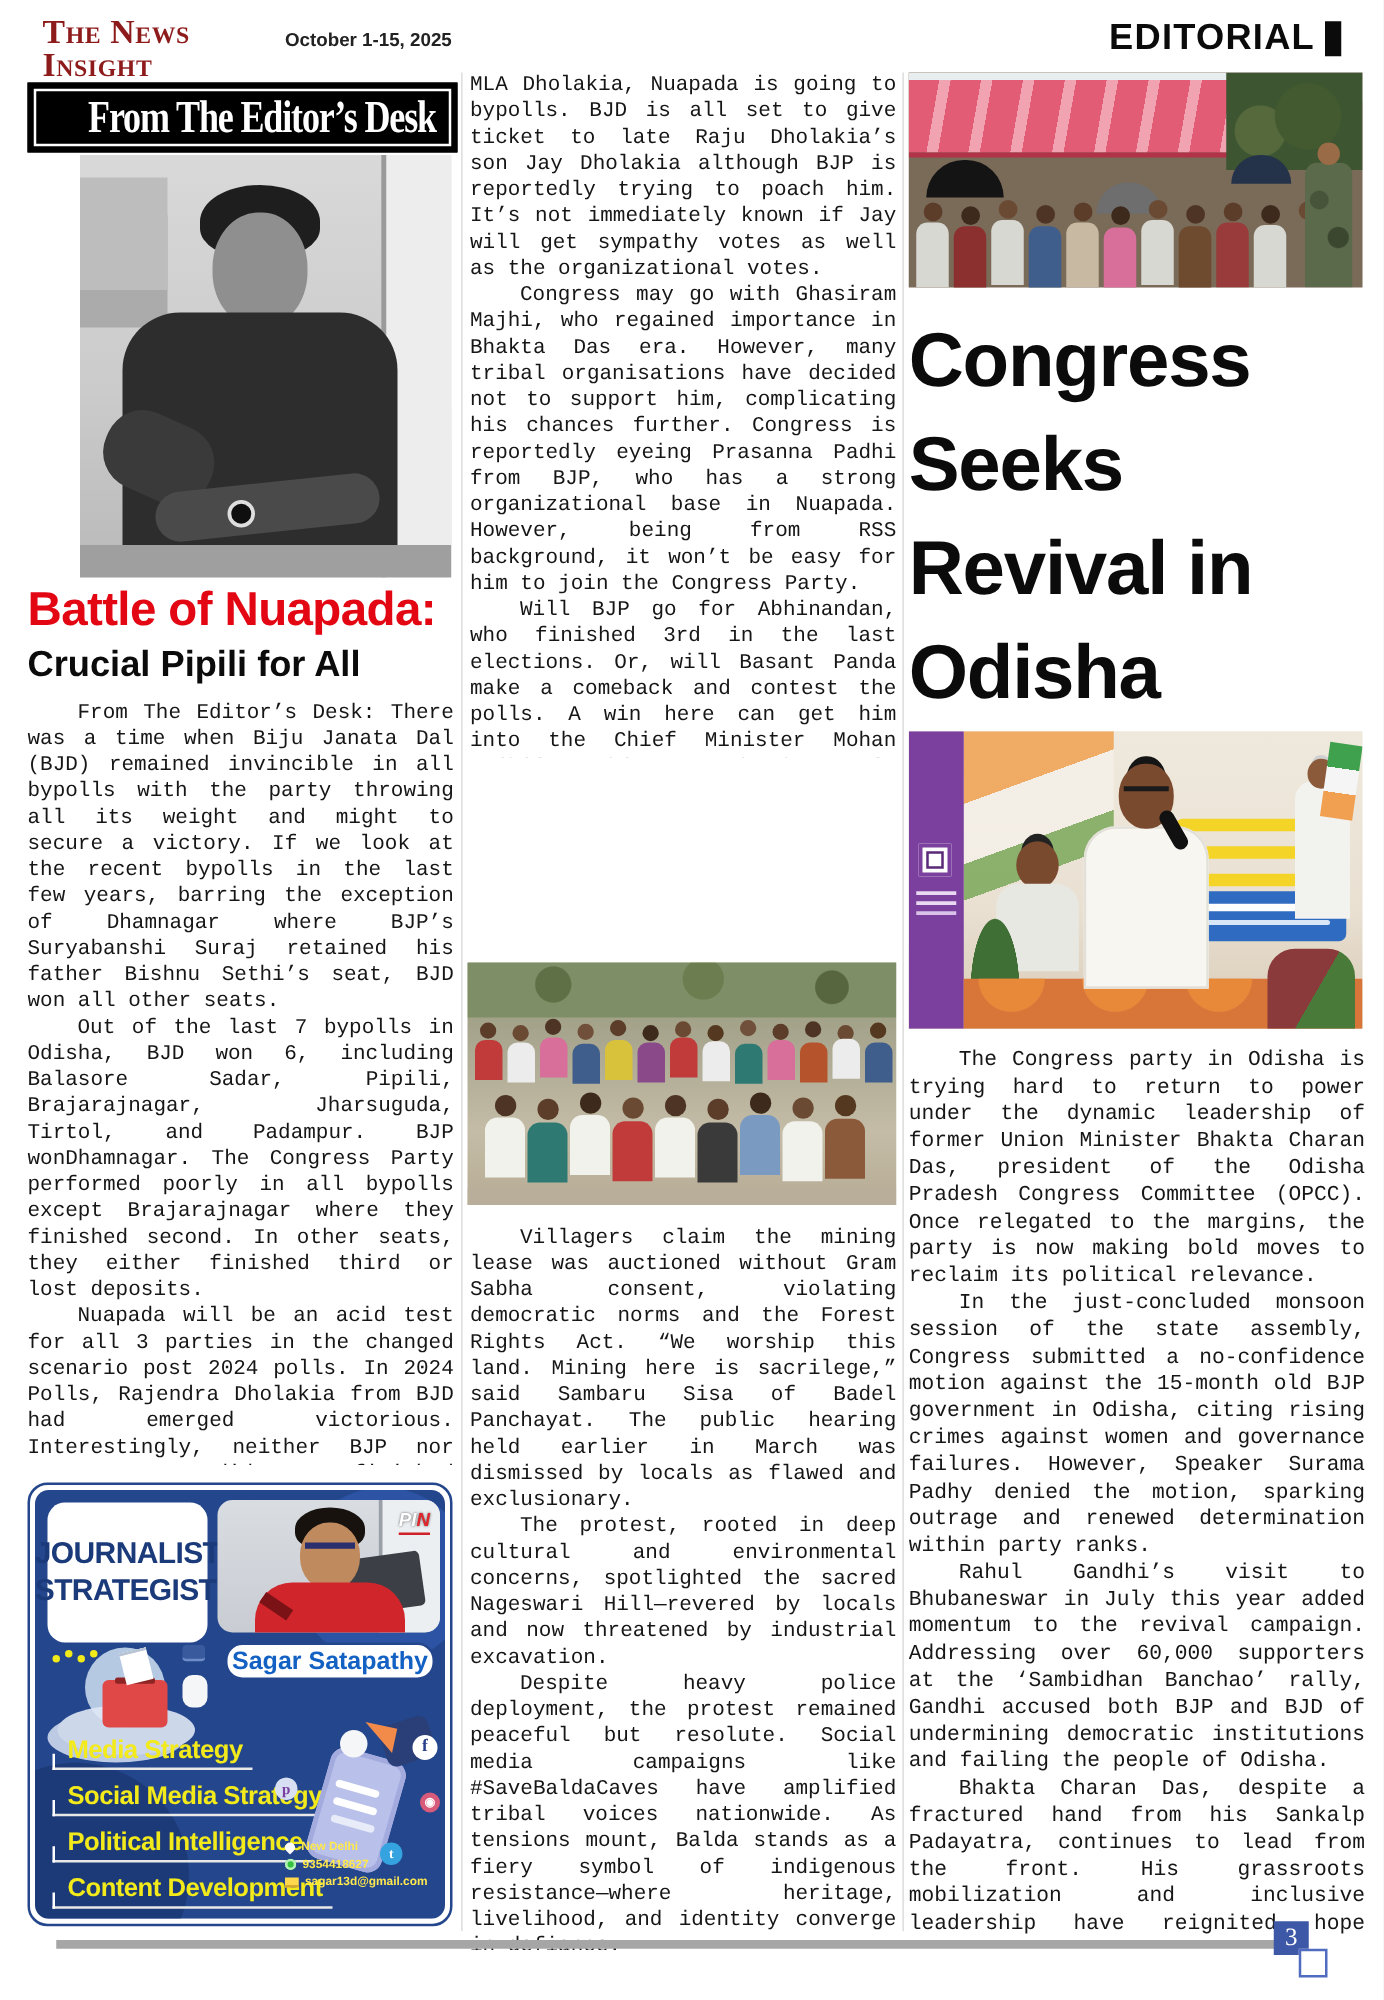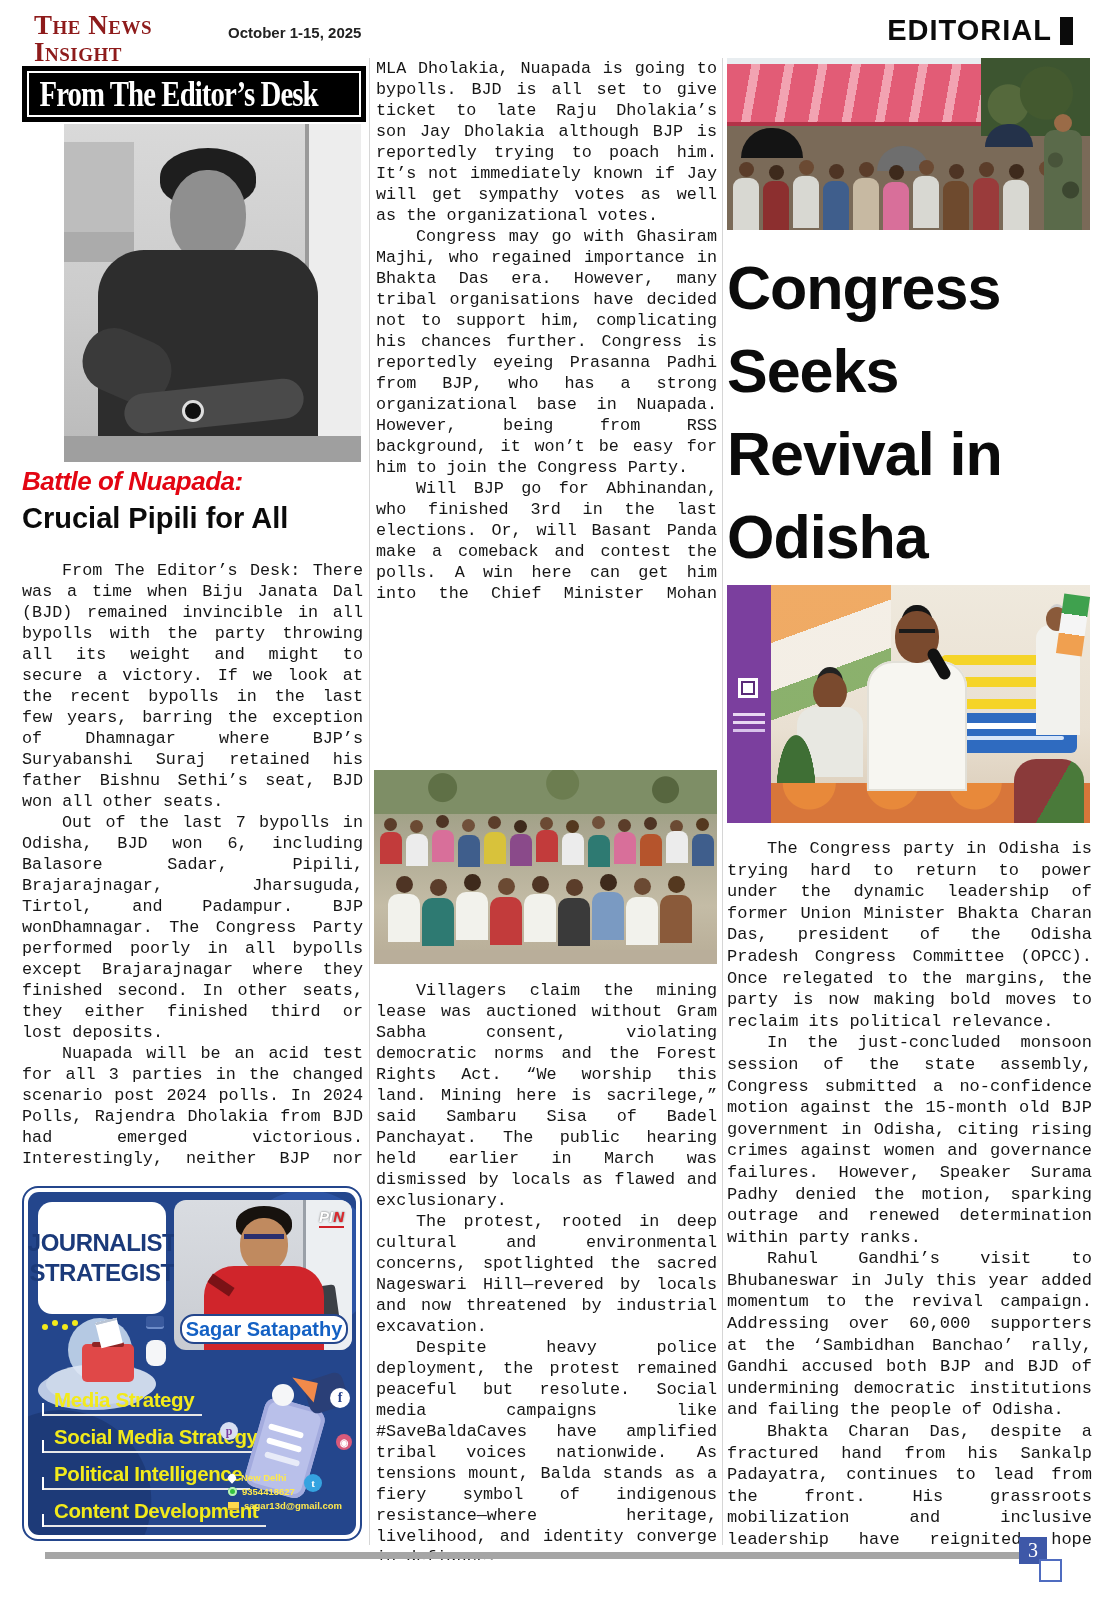--- a/index.html
+++ b/index.html
@@ -19,27 +19,27 @@
   .section-title{font-size:29px;font-weight:800;letter-spacing:1px;color:#0b0b0b;}
   .section-block{width:13px;height:28px;background:#0b0b0b;display:inline-block;}
 
   
   .vr{width:1px;background:#d6d6d6;top:58px;height:1487px;}
   .vr1{left:369px;} .vr2{left:722px;}
 
   
   .ed-banner{left:22px;top:66px;width:340px;height:52px;background:#000;border:2px solid #000;
              display:flex;align-items:center;justify-content:center;}
-  .ed-banner-inner{width:330px;height:42px;border:2px solid #fff;display:flex;align-items:center;justify-content:flex-start;}
+  .ed-banner-inner{width:330px;height:42px;border:2px solid #fff;display:flex;align-items:center;justify-content:flex-end;}
   .ed-banner-text{color:#fff;font-family:"Liberation Serif",serif;font-weight:bold;font-size:31px;
                   white-space:nowrap;display:inline-block;transform:scale(.93,1.18);letter-spacing:-1px;}
 
   
   .hl-left{left:22px;top:466px;width:345px;line-height:1.18;}
-  .hl-left-red{color:#e30613;font-weight:bold;font-size:26px;white-space:nowrap;letter-spacing:-.5px;font-style:italic;}
+  .hl-left-red{color:#e30613;font-weight:bold;font-size:38px;white-space:nowrap;letter-spacing:-.5px;}
   .hl-left-black{color:#0b0b0b;font-weight:bold;font-size:29px;white-space:nowrap;margin-top:4px;}
   .hl-mid{left:375px;top:612px;width:345px;font-size:30px;font-weight:bold;color:#0b0b0b;
           line-height:47px;white-space:pre-line;letter-spacing:-.3px;}
   .hl-right{left:727px;top:247px;width:370px;font-size:61px;font-weight:bold;color:#0b0b0b;
             line-height:83px;white-space:pre-line;letter-spacing:-1px;}
 
   
   .bt{font-size:16.8px;line-height:21px;text-align:justify;color:#161616;overflow:hidden;}
   .bt p{margin:0;font-family:Liberation Mono, monospace;}
   .bt p.ind{text-indent:40px;}
@@ -132,23 +132,23 @@
                         radial-gradient(circle at 88% 0,#e8893a 0 26px,transparent 27px),#d8763a;}
   .sp-woman{right:6px;bottom:0;width:70px;height:64px;border-radius:22px 22px 0 0;
             background:linear-gradient(120deg,#8a3a3a 0 55%,#4a7a3a 55%);}
 
   
   .ad{left:22px;top:1186px;width:340px;height:355px;border:2px solid #24468c;border-radius:16px;background:#fff;padding:4px;box-sizing:border-box;}
   .ad-inner{position:relative;width:100%;height:100%;background:#24468c;border-radius:11px;overflow:hidden;
             background-image:radial-gradient(circle at 85% 20%,#2d54a4 0 70px,transparent 71px),
                              radial-gradient(circle at 10% 90%,#1d3a78 0 90px,transparent 91px);}
   .ad-role{position:absolute;left:10px;top:10px;width:128px;height:112px;background:#fff;border-radius:14px;
-           display:flex;align-items:center;justify-content:center;text-align:center;
+           display:flex;align-items:center;justify-content:center;
            font-weight:800;font-size:24px;line-height:1.25;color:#1b3a7a;letter-spacing:-.5px;white-space:pre-line;}
-  .ad-photo{position:absolute;left:146px;top:8px;width:178px;height:150px;border-radius:12px;overflow:hidden;
+  .ad-photo{position:absolute;left:146px;top:8px;width:178px;height:106px;border-radius:12px;overflow:hidden;
             background:linear-gradient(180deg,#d9dce1 0%,#c9ccd2 100%);}
   .adp-glass{position:absolute;right:0;top:0;width:46px;height:100%;background:#eceff2;border-left:3px solid #9aa0a8;}
   .adp-laptop{position:absolute;right:14px;bottom:18px;width:58px;height:44px;background:#3c4046;transform:rotate(-8deg);border-radius:4px;}
   .adp-hair{position:absolute;left:62px;top:6px;width:56px;height:34px;border-radius:50% 50% 40% 40%;background:#17120e;}
   .adp-face{position:absolute;left:66px;top:18px;width:48px;height:54px;border-radius:48%;background:#c08a5f;}
   .adp-specs{position:absolute;left:70px;top:34px;width:40px;height:5px;background:#2a2f6e;}
   .adp-polo{position:absolute;left:30px;top:66px;width:120px;height:84px;border-radius:30px 30px 0 0;background:#d0252b;}
   .adp-stripe{position:absolute;left:34px;top:80px;width:26px;height:10px;background:#7a1216;transform:rotate(34deg);box-shadow:84px -2px 0 #7a1216;}
   .ad-brand{position:absolute;right:8px;top:8px;font-weight:800;font-size:15px;font-style:italic;color:#fff;
             text-shadow:0 0 2px #555;border-bottom:2px solid #d02028;padding-bottom:1px;}

